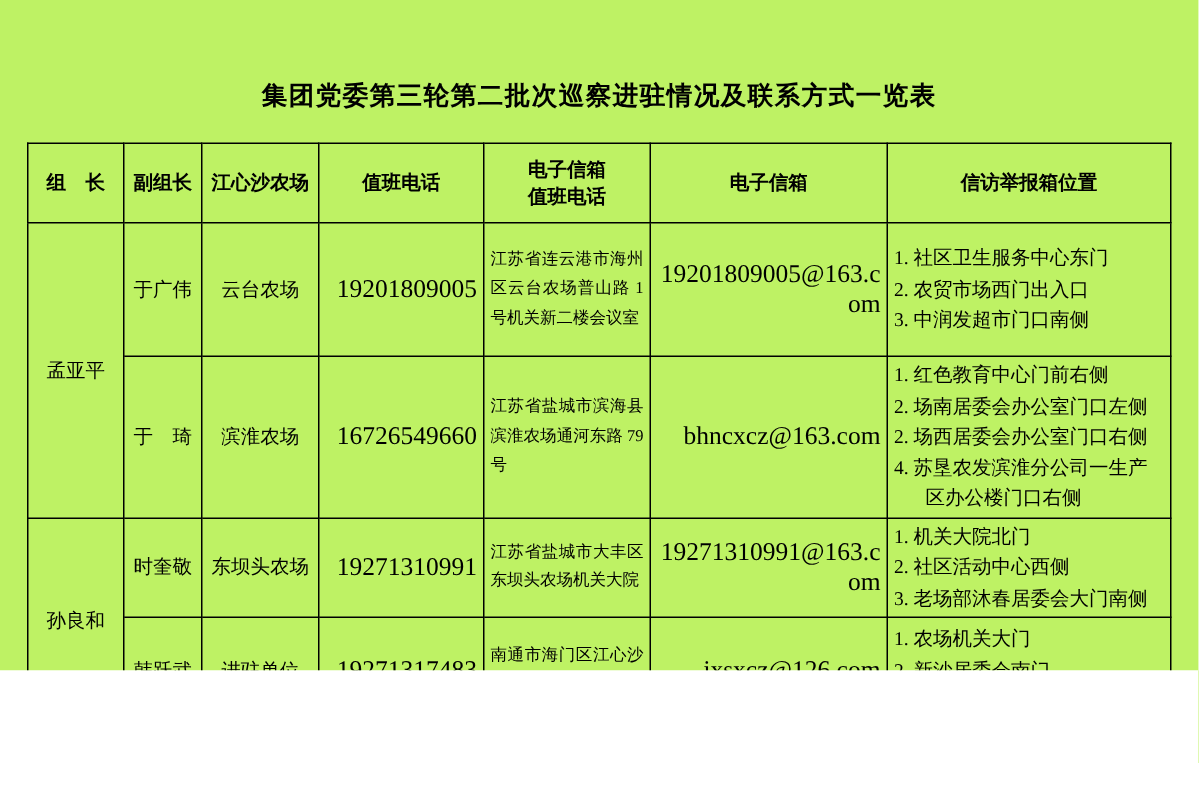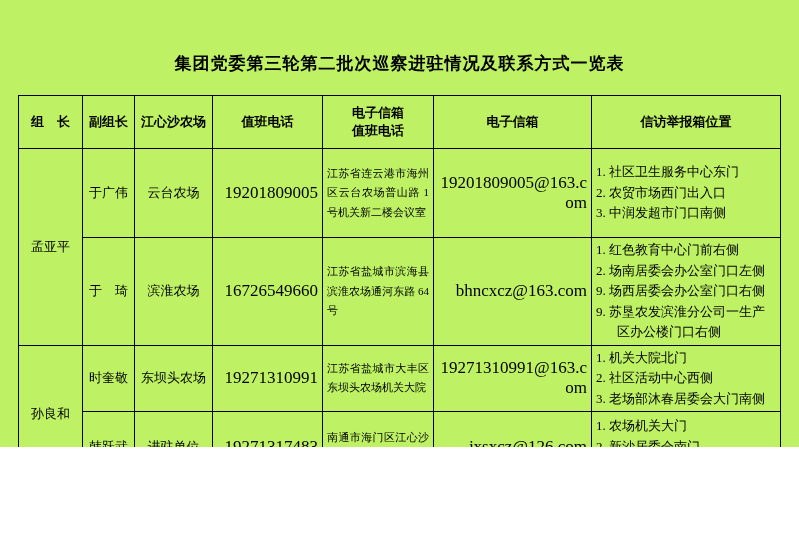--- a/index.html
+++ b/index.html
@@ -118,27 +118,27 @@
         <div class="loc-item">1. 社区卫生服务中心东门</div>
         <div class="loc-item">2. 农贸市场西门出入口</div>
         <div class="loc-item">3. 中润发超市门口南侧</div>
       </td>
     </tr>
 
     <tr class="row-2">
       <td class="name-cell">于　琦</td>
       <td class="unit-cell">滨淮农场</td>
       <td class="phone-cell">16726549660</td>
-      <td class="addr-cell">江苏省盐城市滨海县滨淮农场通河东路 64 号</td>
+      <td class="addr-cell">江苏省盐城市滨海县滨淮农场通河东路 79 号</td>
       <td class="email-cell">bhncxcz@163.com</td>
       <td class="locs-cell">
         <div class="loc-item">1. 红色教育中心门前右侧</div>
         <div class="loc-item">2. 场南居委会办公室门口左侧</div>
-        <div class="loc-item">9. 场西居委会办公室门口右侧</div>
-        <div class="loc-item">9. 苏垦农发滨淮分公司一生产区办公楼门口右侧</div>
+        <div class="loc-item">2. 场西居委会办公室门口右侧</div>
+        <div class="loc-item">4. 苏垦农发滨淮分公司一生产区办公楼门口右侧</div>
       </td>
     </tr>
 
     <tr class="row-3">
       <td class="name-cell" rowspan="2">孙良和</td>
       <td class="name-cell">时奎敬</td>
       <td class="unit-cell">东坝头农场</td>
       <td class="phone-cell">19271310991</td>
       <td class="addr-cell">江苏省盐城市大丰区东坝头农场机关大院</td>
       <td class="email-cell">19271310991@163.com</td>

